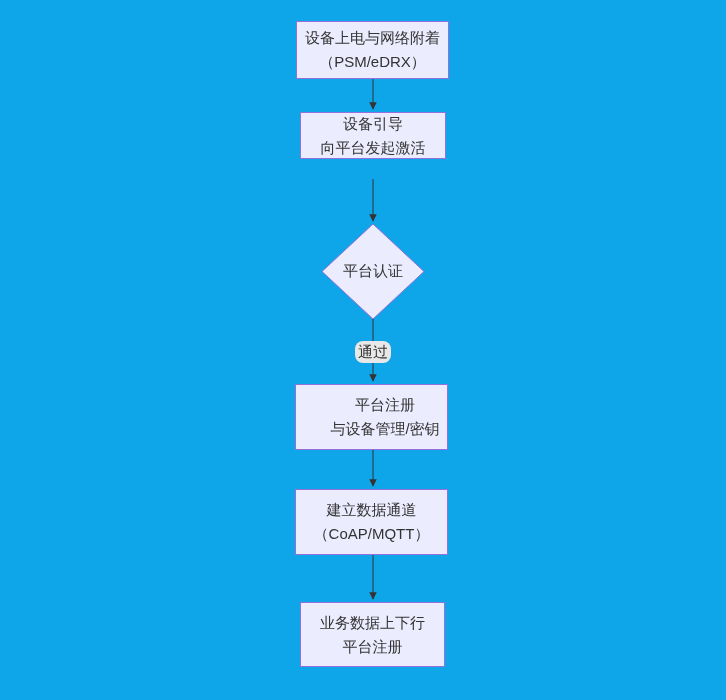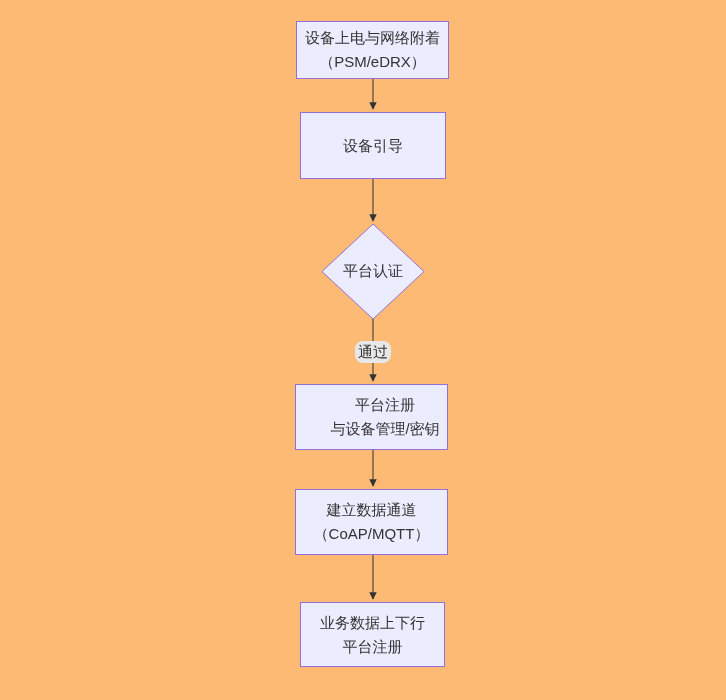--- a/index.html
+++ b/index.html
@@ -5,21 +5,21 @@
   html, body {
     margin: 0;
     padding: 0;
     background: #ffffff;
     font-family: "Liberation Sans", "DejaVu Sans", sans-serif;
   }
   .canvas {
     position: relative;
     width: 726px;
     height: 700px;
-    background: #fdba74;
+    background: #0ea5e9;
     overflow: hidden;
   }
   .edges-svg {
     position: absolute;
     left: 0;
     top: 0;
     width: 726px;
     height: 700px;
     pointer-events: none;
   }
@@ -57,21 +57,21 @@
     color: #333333;
     font-size: 15px;
     line-height: 20px;
     padding: 1px 3px;
     white-space: nowrap;
     z-index: 2;
     border-radius: 8px;
   }
   
   .n-power    { left: 296px; top: 21px;  width: 153px; height: 58px; }
-  .n-boot     { left: 300px; top: 112px; width: 146px; height: 67px; }
+  .n-boot     { left: 300px; top: 112px; width: 146px; height: 47px; }
   .n-register { left: 295px; top: 384px; width: 153px; height: 66px; padding-left: 27px; }
   .n-channel  { left: 295px; top: 489px; width: 153px; height: 66px; }
   .n-business { left: 300px; top: 602px; width: 145px; height: 65px; }
 </style>
 </head>
 <body>
 
 <div class="canvas">
 
   <svg class="edges-svg" width="726" height="700" viewBox="0 0 726 700" xmlns="http://www.w3.org/2000/svg">
@@ -90,20 +90,21 @@
     <line x1="373" y1="555" x2="373" y2="599" stroke="#333333" stroke-width="1" marker-end="url(#arrowhead)"></line>
   </svg>
 
   <div class="node n-power">
     <span>设备上电与网络附着</span>
     <span>（PSM/eDRX）</span>
   </div>
 
   <div class="node n-boot">
     <span>设备引导</span>
+    <span>向平台发起激活</span>
   </div>
 
   <div class="diamond-label" style="left:373px; top:271px;">平台认证</div>
 
   <div class="edge-label" style="left:373px; top:352px;">通过</div>
 
   <div class="node n-register">
     <span>平台注册</span>
     <span>与设备管理/密钥</span>
   </div>

